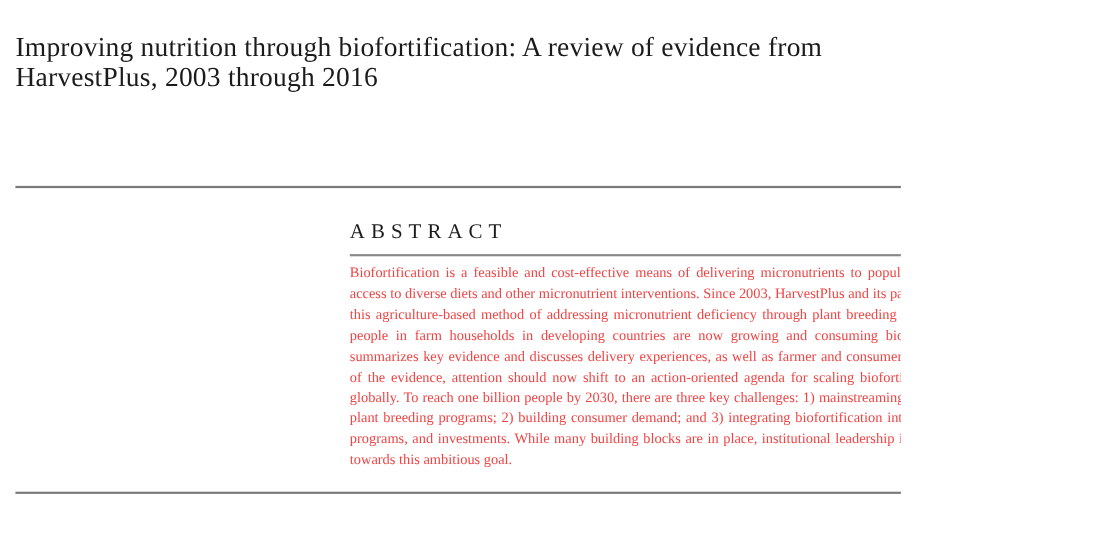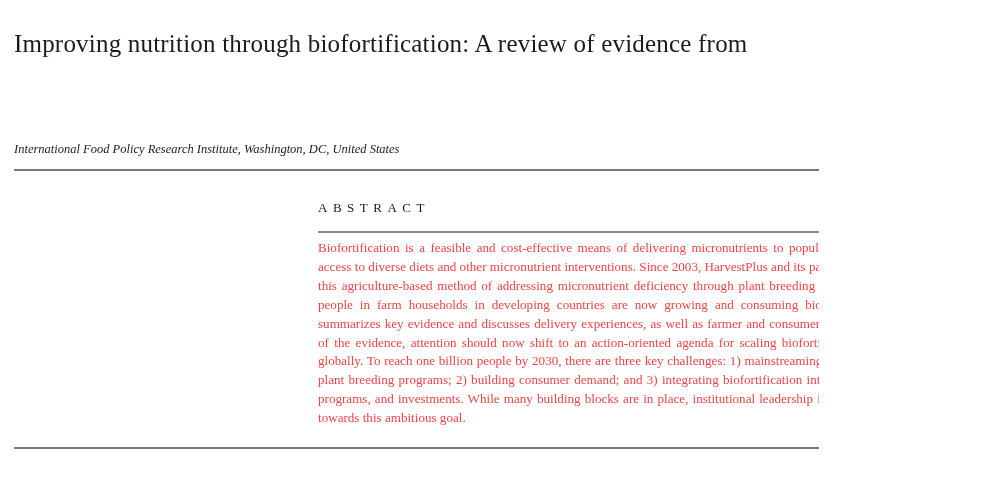--- a/index.html
+++ b/index.html
@@ -62,21 +62,21 @@
     font-style: italic;
     color: #1b1b1b;
   }
   .rule { position: absolute; background: #7a7a7a; }
   .rule-top    { left: 14px; width: 962px; top: 169px; height: 2px; }
   .rule-bottom { left: 14px; width: 962px; top: 447px; height: 2px; }
   .abstract-heading {
     position: absolute;
     left: 318px;
     top: 200px;
-    font-size: 13px;
+    font-size: 19px;
     letter-spacing: 5.5px;
     color: #1b1b1b;
   }
   .rule-abstract {
     left: 318px; width: 658px; top: 231px; height: 1.6px; background: #8a8a8a;
   }
   .abstract-body {
     position: absolute;
     left: 318px;
     top: 239px;
@@ -85,35 +85,34 @@
     line-height: 18.9px;
     text-align: justify;
     color: #ef4444;
   }
 </style>
 </head>
 <body>
 
 <div class="page">
 
-  <h1 class="title"><span>Improving nutrition through biofortification: A review of evidence from</span><br></h1>
+  <h1 class="title"><span>Improving nutrition through biofortification: A review of evidence from</span><br><span>HarvestPlus, 2003 through 2016</span></h1>
 
   <div class="crossmark-badge">
     <span>
       <svg width="45" height="45" viewBox="0 0 44 44" aria-hidden="true">
         <circle cx="22" cy="22" r="19.2" fill="#ffffff" stroke="#4187c0" stroke-width="4.6"></circle>
         <path d="M15.3 1 L28.7 1 L28.7 26 L22 19.9 L15.3 26 Z" fill="#cc3a2c" stroke="#a83023" stroke-width="0.6"></path>
         <path d="M17 28.2 L27 28.2 L22 34.6 Z" fill="#cc3a2c"></path>
       </svg>
     </span>
     <span class="crossmark-label">CrossMark</span>
   </div>
 
 
-  <div class="affiliation">International Food Policy Research Institute, Washington, DC, United States</div>
 
   <div class="rule rule-top"></div>
 
   <div class="abstract-heading">ABSTRACT</div>
 
   <div class="rule rule-abstract"></div>
 
   <div class="abstract-body">Biofortification is a feasible and cost-effective means of delivering micronutrients to populations that may have limited access to diverse diets and other micronutrient interventions. Since 2003, HarvestPlus and its partners have demonstrated that this agriculture-based method of addressing micronutrient deficiency through plant breeding works. More than 20 million people in farm households in developing countries are now growing and consuming biofortified crops. This review summarizes key evidence and discusses delivery experiences, as well as farmer and consumer adoption. Given the strength of the evidence, attention should now shift to an action-oriented agenda for scaling biofortification to improve nutrition globally. To reach one billion people by 2030, there are three key challenges: 1) mainstreaming biofortified traits into public plant breeding programs; 2) building consumer demand; and 3) integrating biofortification into public and private policies, programs, and investments. While many building blocks are in place, institutional leadership is needed to continue to drive towards this ambitious goal.</div>
 
   <div class="rule rule-bottom"></div>

